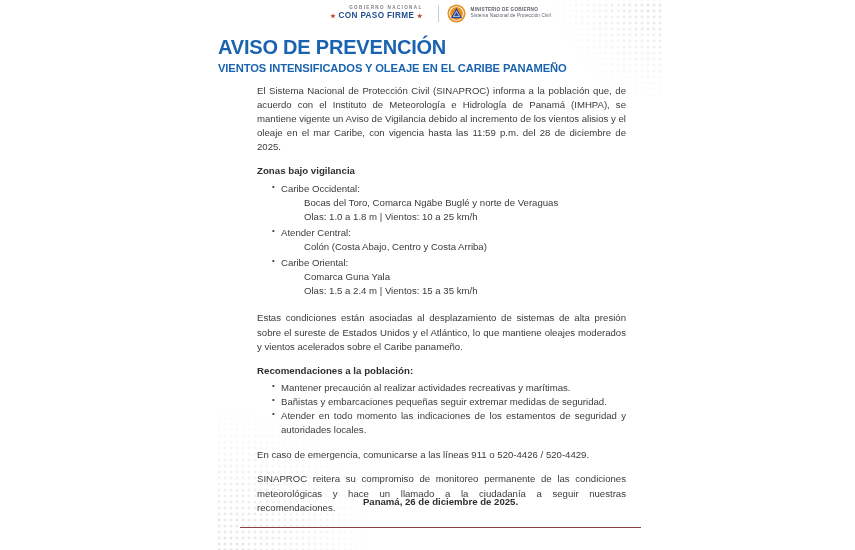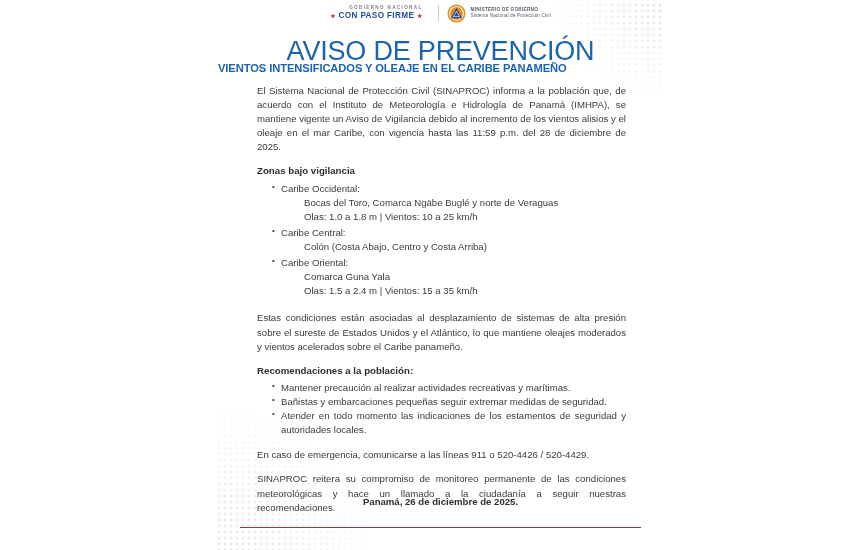--- a/index.html
+++ b/index.html
@@ -125,23 +125,23 @@
     letter-spacing: .1px;
     color: #5c6069;
   }
 
   
   .title-main {
     position: absolute;
     left: 0;
     top: 36px;
     width: 445px;
-    text-align: center;
-    font-size: 27px;
-    font-weight: 400;
+    text-align: left;
+    font-size: 20px;
+    font-weight: 700;
     letter-spacing: -.2px;
     color: #1a63b0;
   }
   .title-sub {
     position: absolute;
     left: 0;
     top: 62px;
     width: 445px;
     text-align: left;
     font-size: 11.2px;
@@ -258,21 +258,21 @@
       <p class="para">El Sistema Nacional de Protección Civil (SINAPROC) informa a la población que, de acuerdo con el Instituto de Meteorología e Hidrología de Panamá (IMHPA), se mantiene vigente un Aviso de Vigilancia debido al incremento de los vientos alisios y el oleaje en el mar Caribe, con vigencia hasta las 11:59 p.m. del 28 de diciembre de 2025.</p>
 
       <div class="sec-head">Zonas bajo vigilancia</div>
       <ul class="zones">
         <li>
           <div class="bullet-line zone-name">Caribe Occidental:</div>
           <div class="zone-detail">Bocas del Toro, Comarca Ngäbe Buglé y norte de Veraguas</div>
           <div class="zone-detail">Olas: 1.0 a 1.8 m | Vientos: 10 a 25 km/h</div>
         </li>
         <li>
-          <div class="bullet-line zone-name">Caribe Central:</div>
+          <div class="bullet-line zone-name">Atender Central:</div>
           <div class="zone-detail">Colón (Costa Abajo, Centro y Costa Arriba)</div>
         </li>
         <li>
           <div class="bullet-line zone-name">Caribe Oriental:</div>
           <div class="zone-detail">Comarca Guna Yala</div>
           <div class="zone-detail">Olas: 1.5 a 2.4 m | Vientos: 15 a 35 km/h</div>
         </li>
       </ul>
 
       <div class="gap-md"></div>

